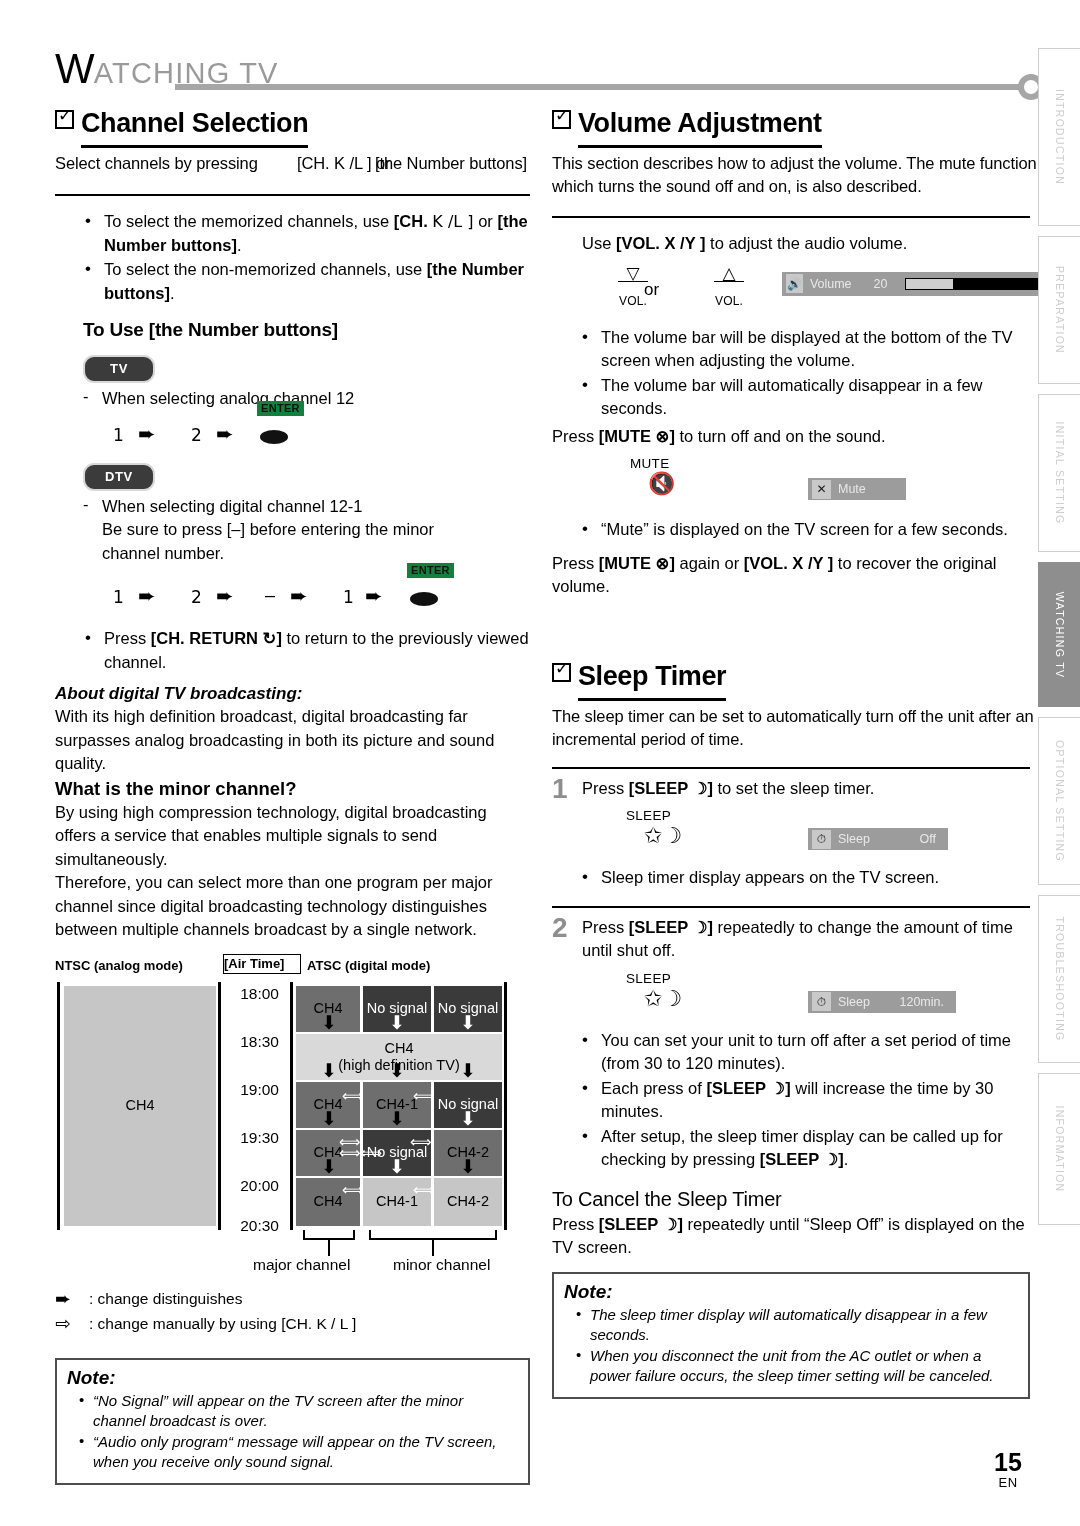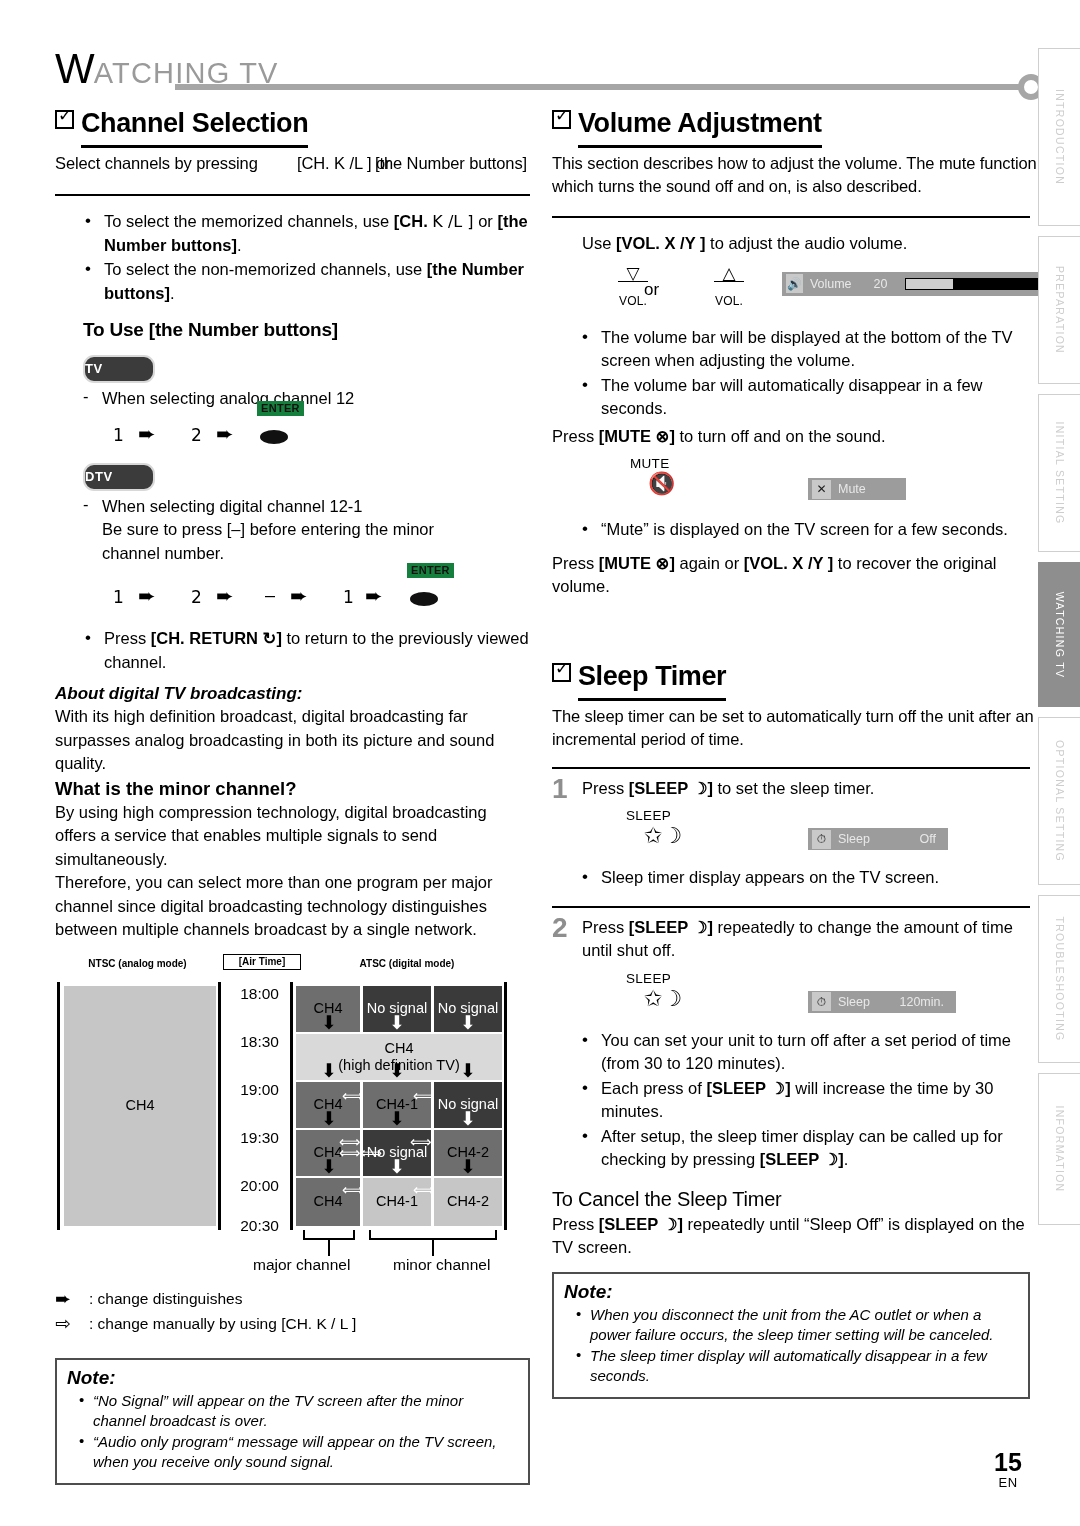--- a/index.html
+++ b/index.html
@@ -67,21 +67,21 @@
 
   h3.sub { font-size: 19px; font-weight: bold; margin: 14px 0 8px 28px; letter-spacing: -0.2px; }
   h3.sub2 { font-size: 18.5px; font-weight: bold; margin: 2px 0 1px 0; }
   h4.ital { font-size: 17px; font-weight: bold; font-style: italic; margin: 10px 0 1px 0; }
   h4.plain { font-size: 20px; font-weight: 400; margin: 16px 0 2px 0; letter-spacing: -0.2px; }
 
   
   .pill {
     display: inline-block; background: #3b3b3b; color: #fff; font-size: 13px;
     font-weight: bold; letter-spacing: 0.6px; padding: 4px 0 5px 0;
-    width: 72px; border-radius: 11px;
+    width: 72px; text-align: center; border-radius: 11px;
     border: 2px solid #d8d8d8; margin: 6px 0 4px 28px;
   }
 
   
   .seq { position: relative; margin: 6px 0 4px 30px; height: 36px; }
   .seq .num {
     font-size: 17px; font-family: "DejaVu Sans", sans-serif;
     position: absolute; top: 8px;
   }
   .seq .arw { position: absolute; top: 6px; font-size: 21px; line-height: 21px; }
@@ -137,21 +137,21 @@
     font-size: 12px; margin: 0 7px 0 4px; font-family: "DejaVu Sans", sans-serif;
   }
   .osd .nm { flex: 0 0 auto; }
   .osd .vl2 { margin-left: auto; padding-right: 12px; }
   .osd-bar { height: 12px; background: #000; width: 150px; margin-right: 8px; position: relative;
              border: 1px solid #000; }
   .osd-bar i { position: absolute; left: 0; top: 0; bottom: 0; background: #cecece; }
 
   
   #diagram { position: relative; width: 455px; height: 318px; margin-top: 16px; font-size: 14.5px; }
-  #diagram .dh { position: absolute; font-weight: bold; font-size: 10px; text-align: center; }
+  #diagram .dh { position: absolute; font-weight: bold; font-size: 13px; text-align: left; }
   #diagram .vr { position: absolute; width: 3px; background: #000; }
   #diagram .cell {
     position: absolute; display: flex; align-items: center; justify-content: center;
     text-align: center; line-height: 17px;
   }
   #diagram .t { position: absolute; font-size: 15.5px; text-align: right; width: 52px; }
   .g-lt { background: #c6c6c6; color: #000; }
   .g-md { background: #6e6e6e; color: #000; }
   .g-pl { background: #d9d9d9; color: #000; }
   .g-nosig { background: #3a3a3a; color: #fff; }
@@ -505,22 +505,22 @@
   </ul>
 
   <h4 class="plain">To Cancel the Sleep Timer</h4>
   <div class="para">
     <span>Press </span><span class="b">[SLEEP ☽]</span><span> repeatedly until “Sleep Off” is displayed on the TV screen.</span>
   </div>
 
   <div class="note" style="margin-top:12px;">
     <div class="nt">Note:</div>
     <ul>
+      <li>The sleep timer display will automatically disappear in a few seconds.</li>
       <li>When you disconnect the unit from the AC outlet or when a power failure occurs, the sleep timer setting will be canceled.</li>
-      <li>The sleep timer display will automatically disappear in a few seconds.</li>
     </ul>
   </div>
 </div>
 
 <div id="tabs">
   <div class="tab" style="height:178px;">
       <span>INTRODUCTION</span>
     </div>
   <div class="tab" style="height:148px;">
       <span>PREPARATION</span>

